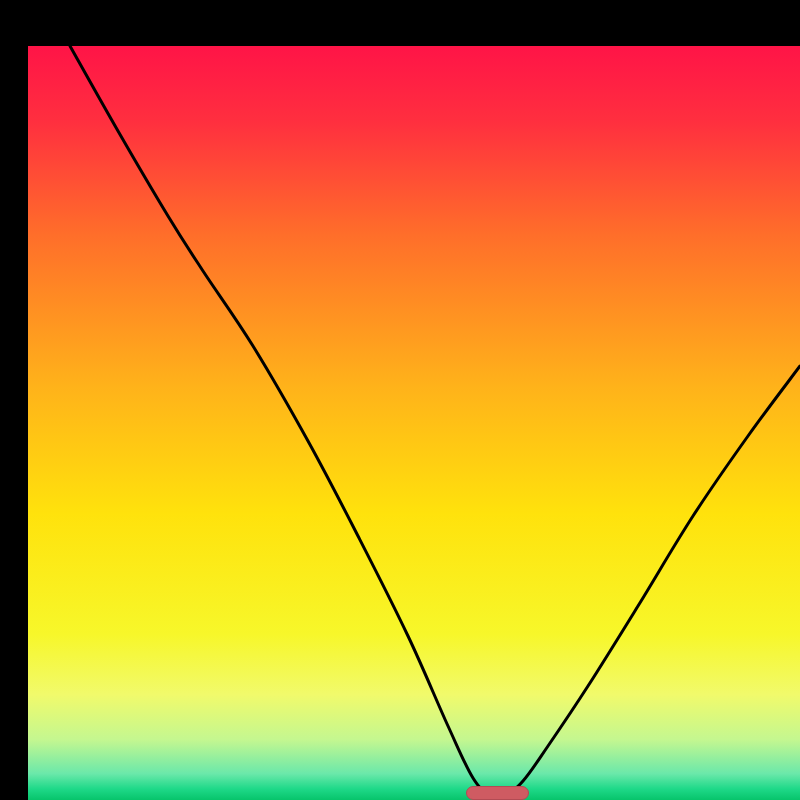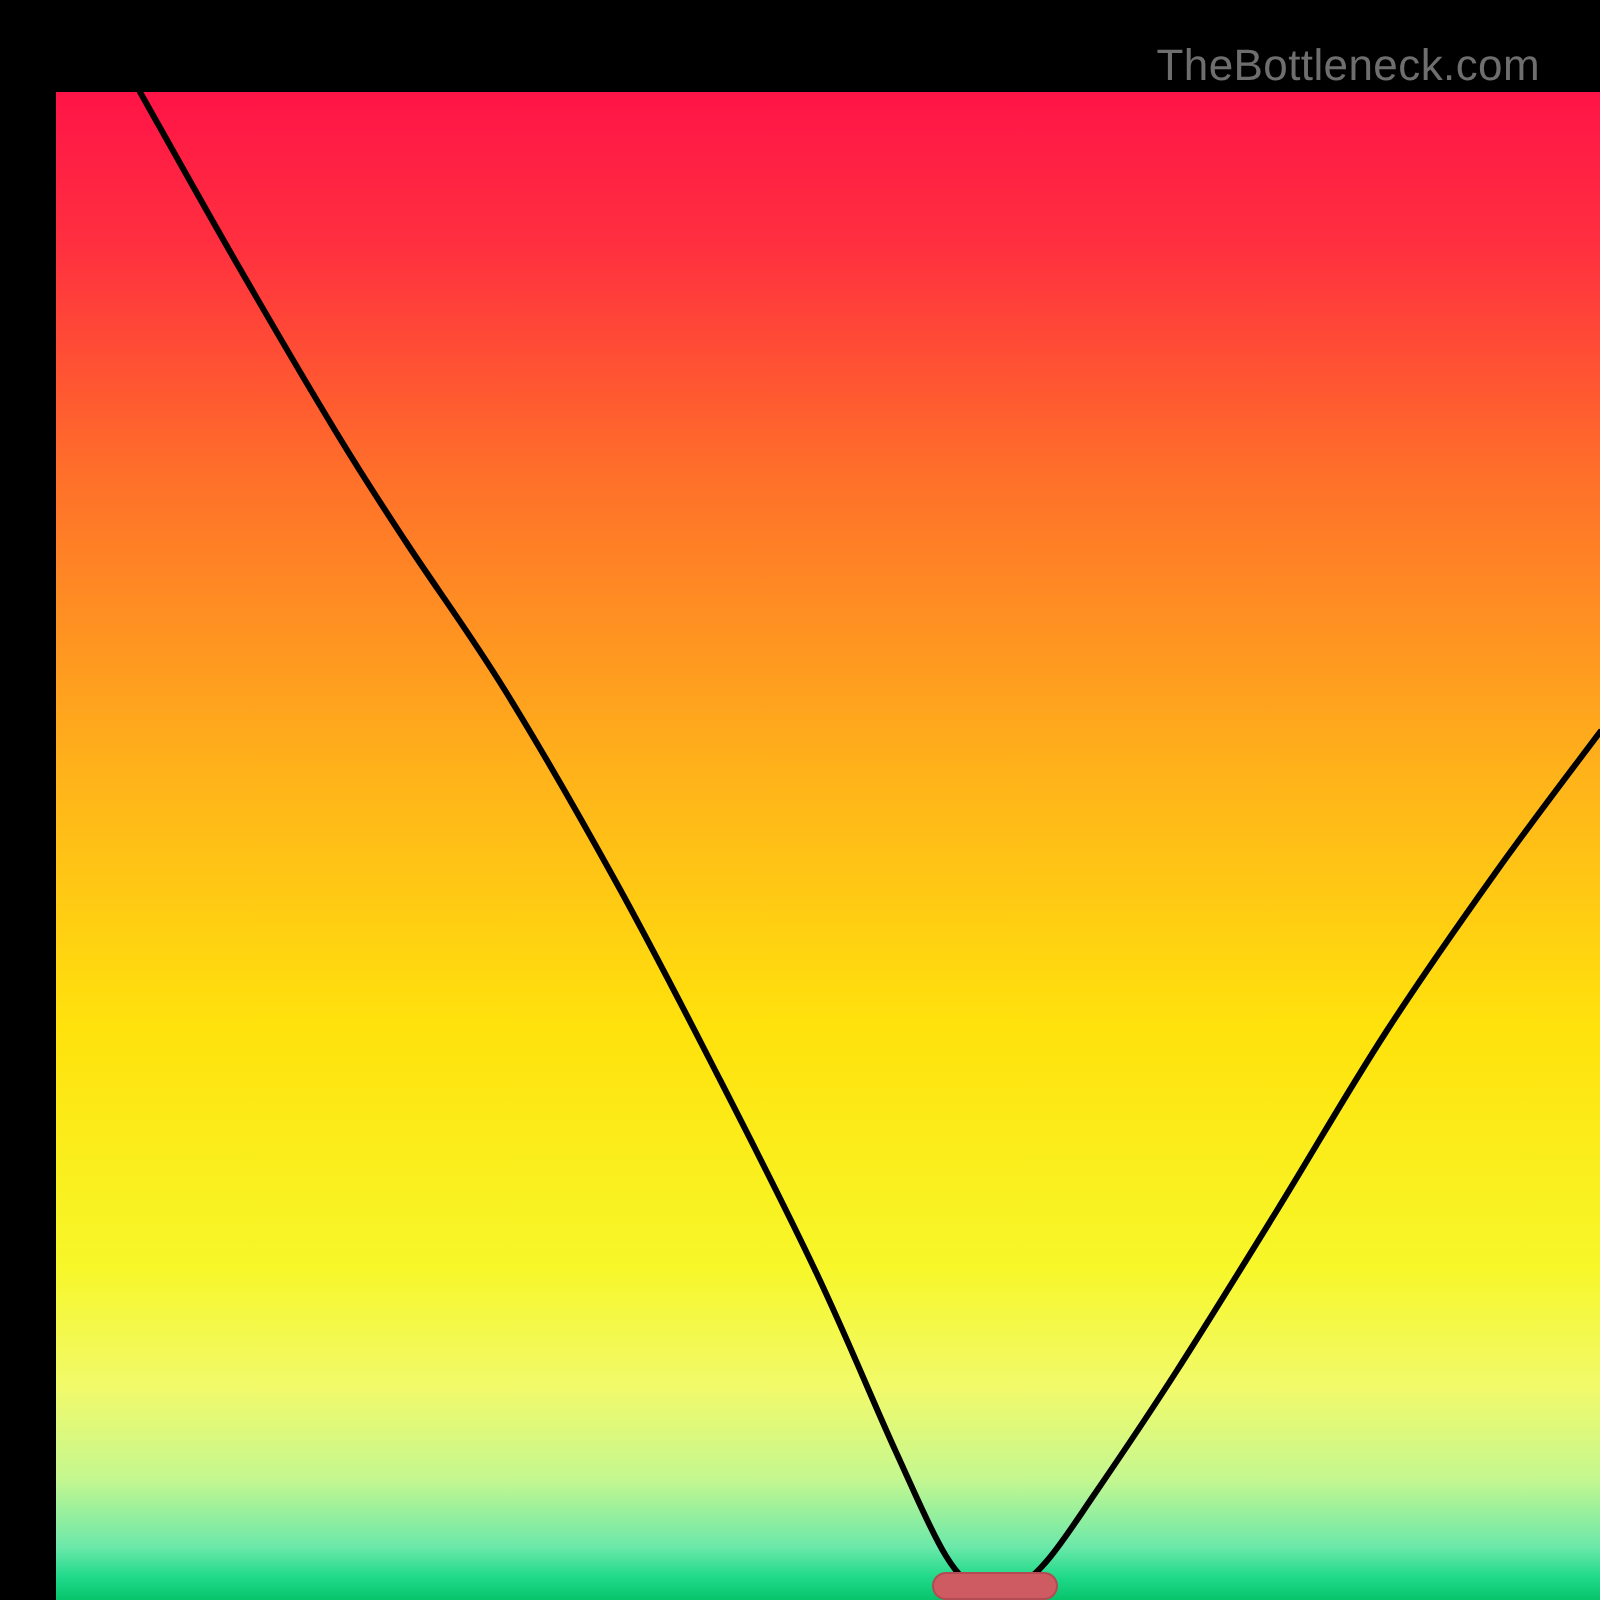--- a/index.html
+++ b/index.html
@@ -85,15 +85,14 @@
     </svg>
 
     <svg class="curve-svg" viewBox="0 0 772 754" preserveAspectRatio="none">
       <path id="curve-path" d="M 42 0 C 50.64 15.299999999999999, 72.36 54.400000000000006, 90 85 C 107.64 115.6, 124.7 144.8, 140 170 C 155.3 195.2, 159.7 201.6, 175 225 C 190.3 248.4, 206.1 269.4, 225 300 C 243.9 330.6, 261.1 360.8, 280 395 C 298.9 429.2, 312 454.9, 330 490 C 348 525.1, 363.8 555.8, 380 590 C 396.2 624.2, 408.3 654.44, 420 680 C 431.7 705.56, 437.44 719.76, 445 732 C 452.56 744.24, 456.06 745.12, 462 748 C 467.94 750.88, 472.06 750.34, 478 748 C 483.94 745.66, 487.44 743.64, 495 735 C 502.56 726.36, 508.3 717.1, 520 700 C 531.7 682.9, 543.8 665.2, 560 640 C 576.2 614.8, 591.1 590.6, 610 560 C 628.9 529.4, 645.2 500.6, 665 470 C 684.8 439.4, 700.74 417, 720 390 C 739.26 363, 762.64 332.6, 772 320 " fill="none" stroke-width="3" stroke-linejoin="round" stroke-linecap="round" stroke="#000000"></path>
     </svg>
 
     <div class="marker" id="marker" style="left: 438px; top: 740px; width: 63px; height: 14px; background: rgb(207, 91, 98); border: 1px solid rgb(178, 75, 83);"></div>
 
   </div>
 
-  <div class="attribution">TheBottleneck.com</div>
 
 </div>
 
 </body></html>

